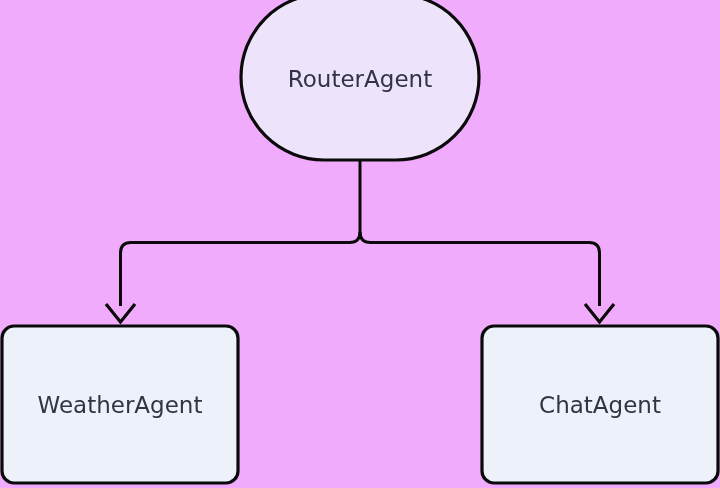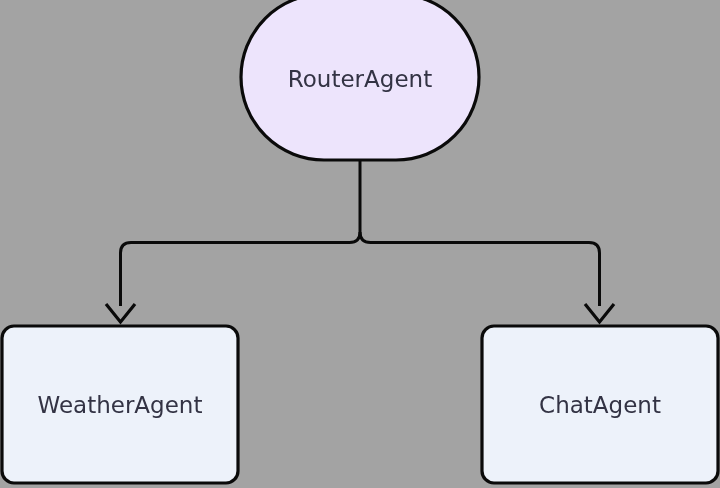--- a/index.html
+++ b/index.html
@@ -10,21 +10,21 @@
   body {
     width: 720px;
     height: 488px;
     overflow: hidden;
     font-family: "DejaVu Sans", sans-serif;
   }
   #diagram-canvas {
     position: relative;
     width: 720px;
     height: 488px;
-    background: #a3a3a3;
+    background: #f0abfc;
   }
   #diagram-svg {
     position: absolute;
     top: 0;
     left: 0;
     width: 720px;
     height: 488px;
     display: block;
   }
   .node-label {

